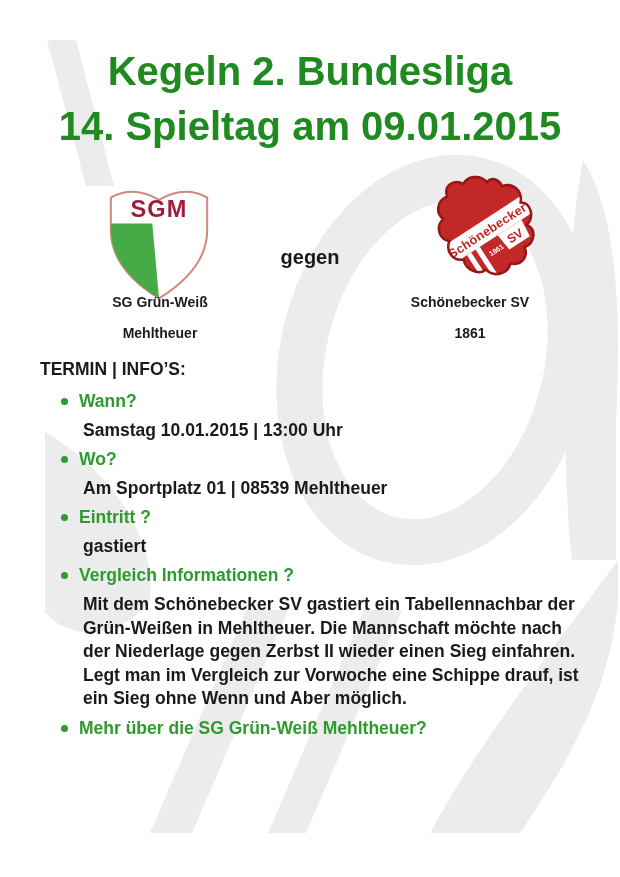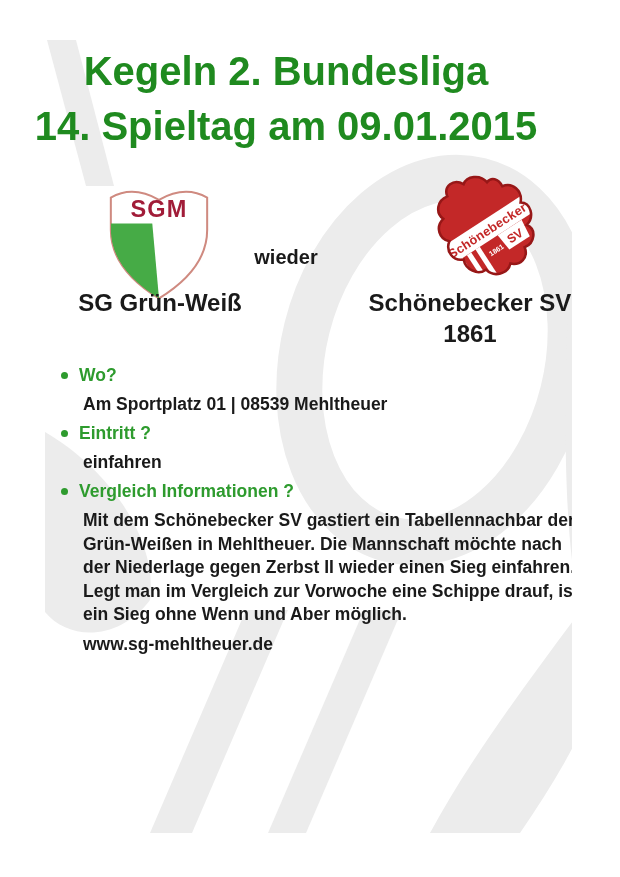--- a/index.html
+++ b/index.html
@@ -9,32 +9,32 @@
     --sgm-green:#46ab46;
     --sgm-maroon:#a11c38;
     --sgm-outline:#cf8a80;
     --ssv-red:#c32828;
     --ssv-dark-red:#971717;
     --watermark-gray:#ececec;
   }
   *{margin:0;padding:0;box-sizing:border-box;}
   html,body{background:#fff;}
   body{font-family:"Liberation Sans",sans-serif;}
-  .page{position:relative;width:572px;height:877px;background:#fff;overflow:hidden;text-decoration:underline;}
+  .page{position:relative;width:620px;height:877px;background:#fff;overflow:hidden;text-decoration:underline;}
   .wm{position:absolute;left:0;top:0;z-index:0;}
   .content{position:absolute;left:0;top:0;width:100%;height:100%;z-index:1;}
   .title{position:absolute;top:44px;left:0;right:0;text-align:center;
          font-size:40px;font-weight:bold;color:var(--title-green);line-height:55px;}
   .crest{position:absolute;}
   .crest.sgm{left:103px;top:183px;}
   .crest.ssv{left:430px;top:172px;}
   .versus{position:absolute;top:246px;left:0;right:0;text-align:center;
           font-size:20px;font-weight:bold;color:var(--text-black);}
   .team{position:absolute;top:287px;width:240px;text-align:center;
-        font-size:24px;font-weight:bold;line-height:31px;color:var(--text-black);}
+        font-size:14px;font-weight:bold;line-height:31px;color:var(--text-black);}
   .team.home{left:40px;}
   .team.away{left:350px;}
   .info{position:absolute;left:40px;top:358px;width:555px;font-weight:bold;color:var(--text-black);}
   .info-heading{font-size:17.5px;line-height:23px;margin-bottom:9px;}
   .item-label{display:flex;align-items:center;margin:6px 0 6px 21px;
               color:var(--bullet-green);font-size:17.5px;line-height:23px;}
   .bullet{width:7px;height:7px;border-radius:50%;background:var(--bullet-green);
           display:inline-block;margin-right:11px;flex:0 0 auto;}
   .item-line{margin:6px 0 6px 43px;font-size:17.5px;line-height:23px;}
   .item-para{margin:1px 0 6px 43px;font-size:17.5px;line-height:23.5px;max-width:508px;}
@@ -94,57 +94,69 @@
             <rect x="36" y="66" width="5" height="36"></rect>
           </g>
           <path d="M62,66 L90,66 L88,84 L64,84 Z" fill="#ffffff"></path>
           <text x="76" y="80" text-anchor="middle" font-size="12" style="fill:var(--ssv-red)">SV</text>
           <text x="53" y="80" text-anchor="middle" font-size="7" fill="#ffffff">1861</text>
         </g>
       </g>
       <path d="M56,9 C49,1 36,3 33,11 C23,5 13,13 17,23 C7,27 5,39 13,45 C5,53 9,65 19,67 C15,77 23,87 33,85 C35,95 47,101 55,95 C63,103 77,99 79,89 C89,91 97,83 93,73 C103,69 105,55 95,51 C103,43 99,29 89,29 C91,17 81,9 71,13 C67,5 60,4 56,9 Z" fill="none" style="stroke:var(--ssv-dark-red)" stroke-width="2.5"></path>
     </svg>
 
-    <div class="versus">wieder</div>
+    <div class="versus">gegen</div>
 
     <div class="team home">
       <div>SG Grün-Weiß</div>
+      <div>Mehltheuer</div>
     </div>
 
     <div class="team away">
       <div>Schönebecker SV</div>
       <div>1861</div>
     </div>
 
     <div class="info">
+      <div class="info-heading">TERMIN | INFO’S:</div>
 
+      <div>
+        <div class="item-label">
+          <span class="bullet"></span>
+          <span>Wann?</span>
+        </div>
+        <div class="item-line">Samstag 10.01.2015 | 13:00 Uhr</div>
+      </div>
 
       <div>
         <div class="item-label">
           <span class="bullet"></span>
           <span>Wo?</span>
         </div>
         <div class="item-line">Am Sportplatz 01 | 08539 Mehltheuer</div>
       </div>
 
       <div>
         <div class="item-label">
           <span class="bullet"></span>
           <span>Eintritt ?</span>
         </div>
-        <div class="item-line">einfahren</div>
+        <div class="item-line">gastiert</div>
       </div>
 
       <div>
         <div class="item-label">
           <span class="bullet"></span>
           <span>Vergleich Informationen ?</span>
         </div>
         <div class="item-para">Mit dem Schönebecker SV gastiert ein Tabellennachbar der Grün-Weißen in Mehltheuer. Die Mannschaft möchte nach der Niederlage gegen Zerbst II wieder einen Sieg einfahren. Legt man im Vergleich zur Vorwoche eine Schippe drauf, ist ein Sieg ohne Wenn und Aber möglich.</div>
       </div>
 
       <div>
-        <div class="item-line">www.sg-mehltheuer.de</div>
+        <div class="item-label">
+          <span class="bullet"></span>
+          <span>Mehr über die SG Grün-Weiß Mehltheuer?</span>
+        </div>
       </div>
     </div>
 
   </div>
 </div>
 
 </body></html>

